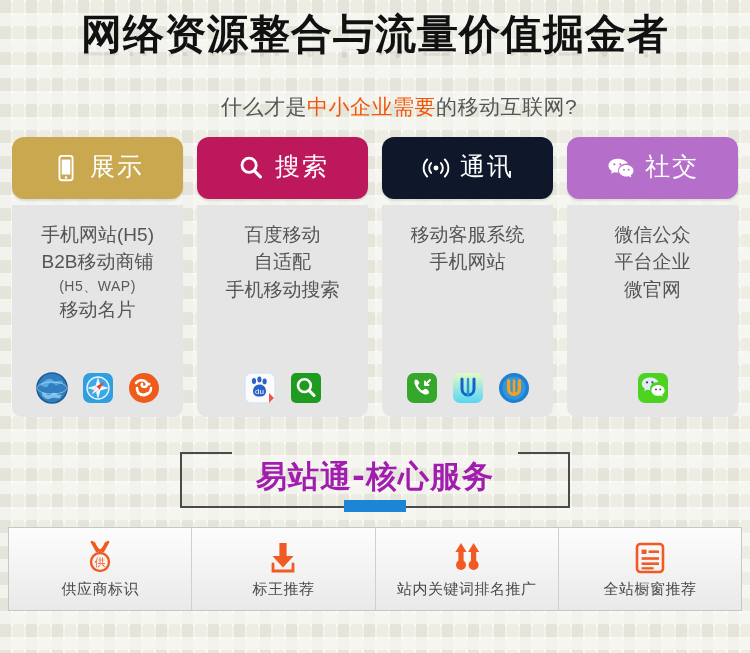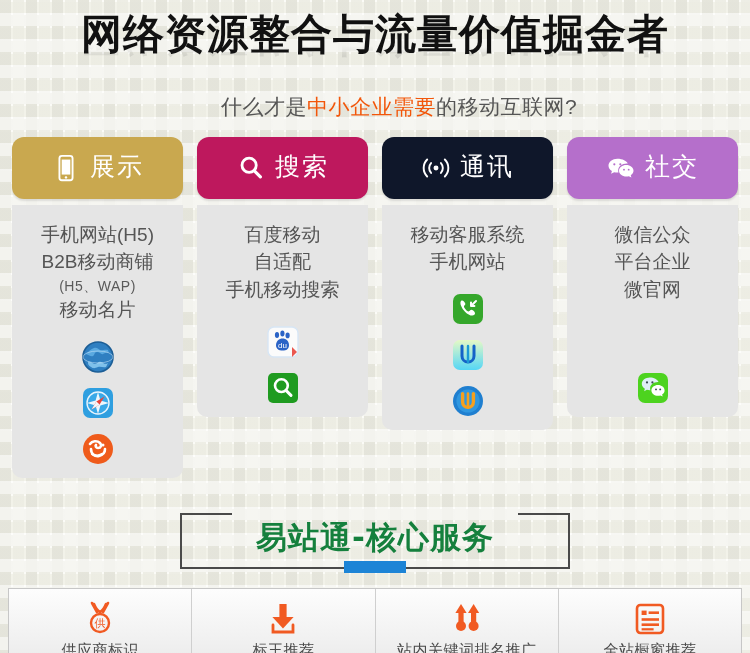--- a/index.html
+++ b/index.html
@@ -129,21 +129,20 @@
     letter-spacing: .5px;
     color: #5a5a5a;
   }
   .icon-row {
     margin-top: auto;
     padding-top: 16px;
     display: flex;
     gap: 12px;
     align-items: center;
     justify-content: center;
-    flex-direction: column;
   }
   .brand-ico { width: 34px; height: 34px; display: block; }
 
   
   .section {
     margin-top: 26px;
     height: 74px;
     display: flex;
     align-items: center;
     justify-content: center;
@@ -167,21 +166,21 @@
     width: 62px; height: 12px;
     background: #1d84d6;
   }
   .section-title {
     position: absolute;
     left: 50%; top: 50%;
     transform: translate(-50%, -56%);
     font-family: "DejaVu Sans", "Liberation Sans", sans-serif;
     font-size: 31px;
     font-weight: 700;
-    color: #15803d;
+    color: #a21caf;
     letter-spacing: 1px;
     white-space: nowrap;
     background: transparent;
     padding: 0 6px;
   }
 
   
   .bottombar {
     margin: 10px 8px 0;
     height: 84px;

